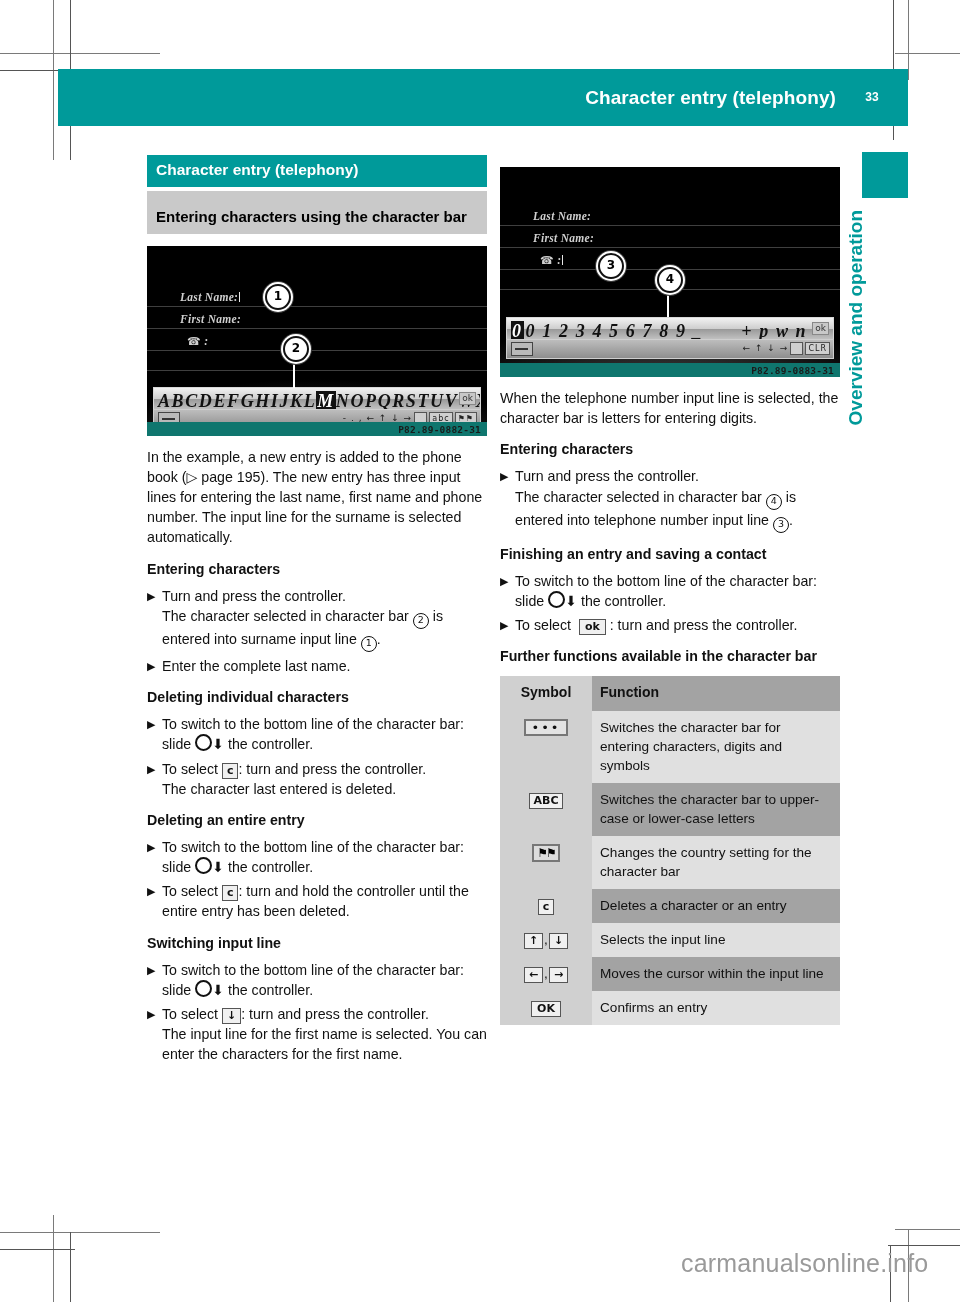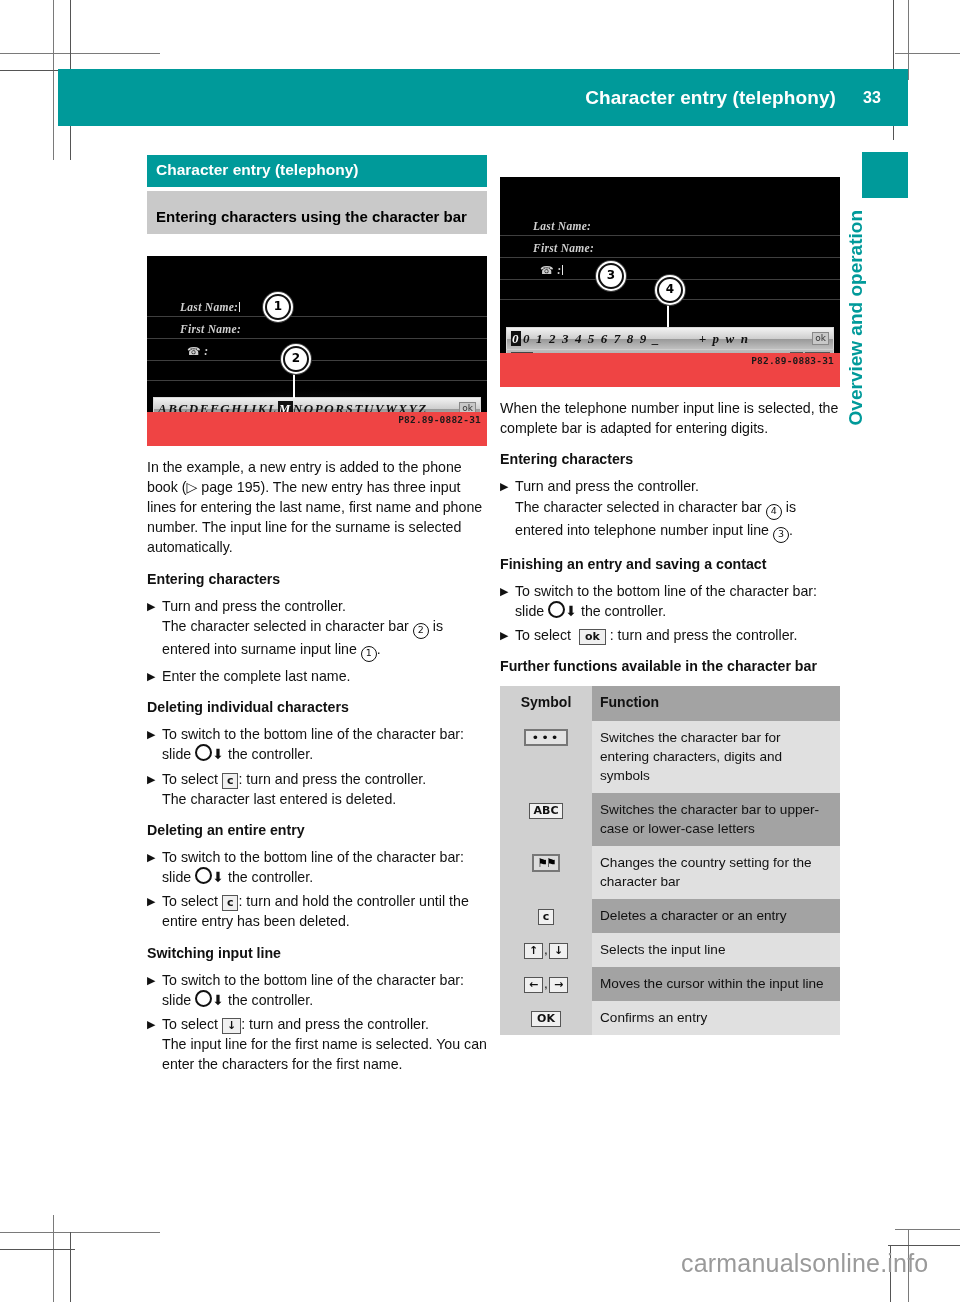--- a/index.html
+++ b/index.html
@@ -58,21 +58,21 @@
   }
   .header-pagenum {
     position: absolute;
     left: 0;
     top: 0;
     width: 72px;
     height: 68px;
     line-height: 57px;
     text-align: center;
     color: #ffffff;
-    font-size: 16px;
+    font-size: 12px;
     font-weight: bold;
   }
 
   
   .side-tab {
     position: absolute;
     left: 862px;
     top: 152px;
     width: 46px;
     height: 46px;
@@ -115,21 +115,21 @@
     color: #000000;
     font-size: 15px;
     font-weight: bold;
     padding: 16px 9px 8px 9px;
     line-height: 1.28;
     margin-top: 4px;
   }
 
   
   .figure {
-    margin-top: 22px;
+    margin-top: 12px;
     width: 340px;
     background: #000;
     position: relative;
     overflow: hidden;
   }
   .figure.f-left  { height: 190px; }
   .figure.f-right { height: 210px; }
 
   .scr {
     position: absolute;
@@ -176,21 +176,21 @@
     height: 22px;
     overflow: hidden;
   }
   .charbar-letters {
     position: absolute;
     left: 4px;
     top: 3px;
     font-family: "Liberation Serif", serif;
     font-style: italic;
     font-weight: bold;
-    font-size: 13px;
+    font-size: 18px;
     letter-spacing: 1.6px;
     color: #111;
     white-space: nowrap;
   }
   .charbar-letters .hl {
     background: #111;
     color: #fff;
     padding: 0 1px;
   }
   .charbar-ok {
@@ -263,23 +263,23 @@
   .callout-stem {
     position: absolute;
     width: 2px;
     background: #ffffff;
   }
 
   .fig-caption {
     position: absolute;
     right: 0;
     bottom: 0;
-    height: 34px;
+    height: 14px;
     left: 0;
-    background: #ef4444;
+    background: #0f766e;
   }
   .fig-caption span {
     position: absolute;
     right: 6px;
     top: 2px;
     font-family: "DejaVu Sans Mono", monospace;
     font-size: 9.5px;
     font-weight: bold;
     color: #1a1a1a;
     letter-spacing: 0.2px;
@@ -574,21 +574,21 @@
 
       <div class="callout-stem" style="left:167px;top:120px;height:30px;"></div>
       <div class="callout" style="left:98px;top:86px;">3</div>
       <div class="callout" style="left:157px;top:100px;">4</div>
     </div>
     <div class="fig-caption">
       <span>P82.89-0883-31</span>
     </div>
   </div>
 
-  <p class="body">When the telephone number input line is selected, the complete bar is adapted for entering digits.</p>
+  <p class="body">When the telephone number input line is selected, the character bar is letters for entering digits.</p>
 
   <h3 class="sub">Entering characters</h3>
   <ul class="steps">
     <li>
       <span class="marker">▶</span>
       <span>Turn and press the controller.</span><br>
       <span>The character selected in character bar </span><span class="circ">4</span><span> is entered into telephone number input line </span><span class="circ">3</span><span>.</span>
     </li>
   </ul>
 

